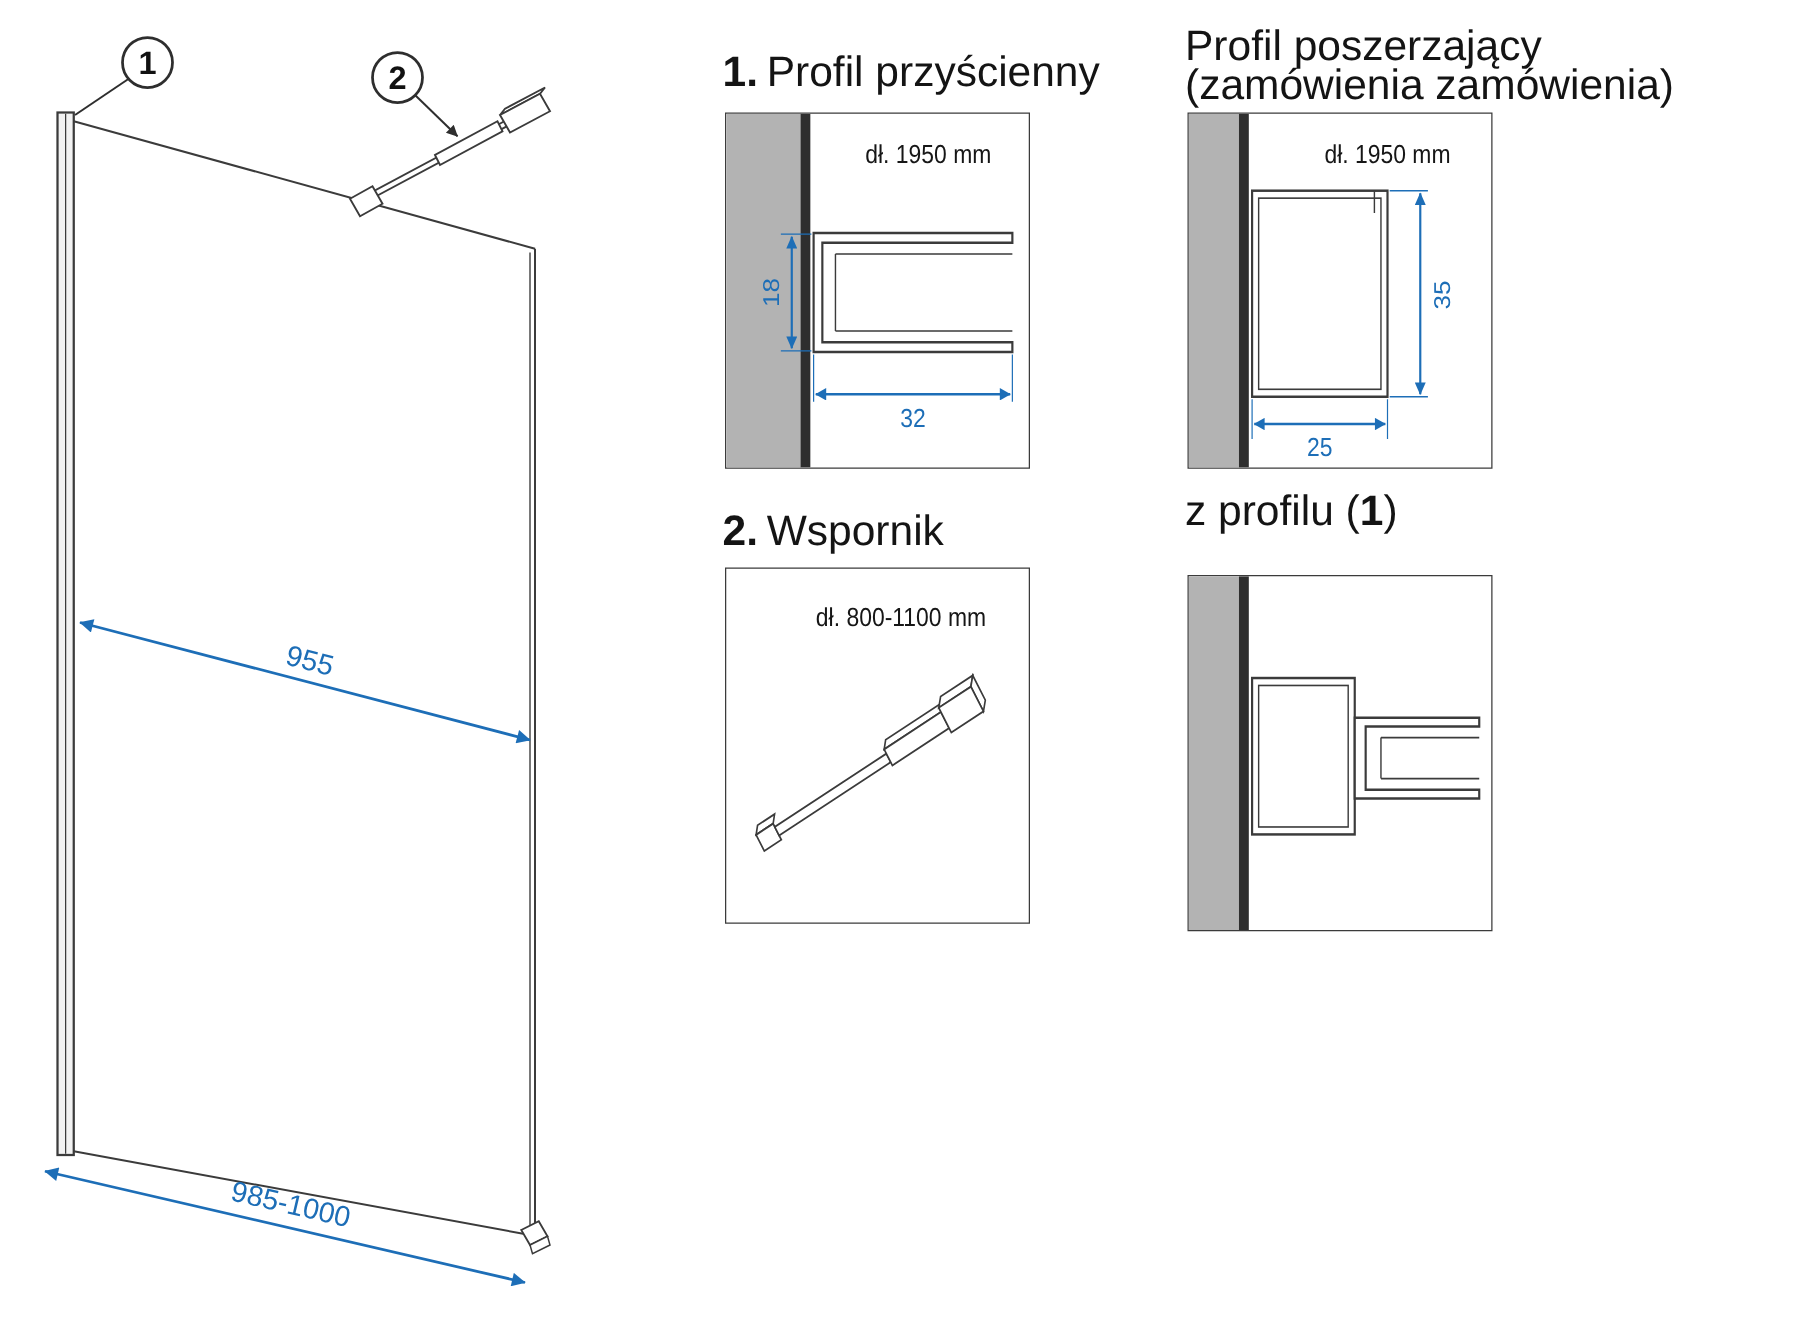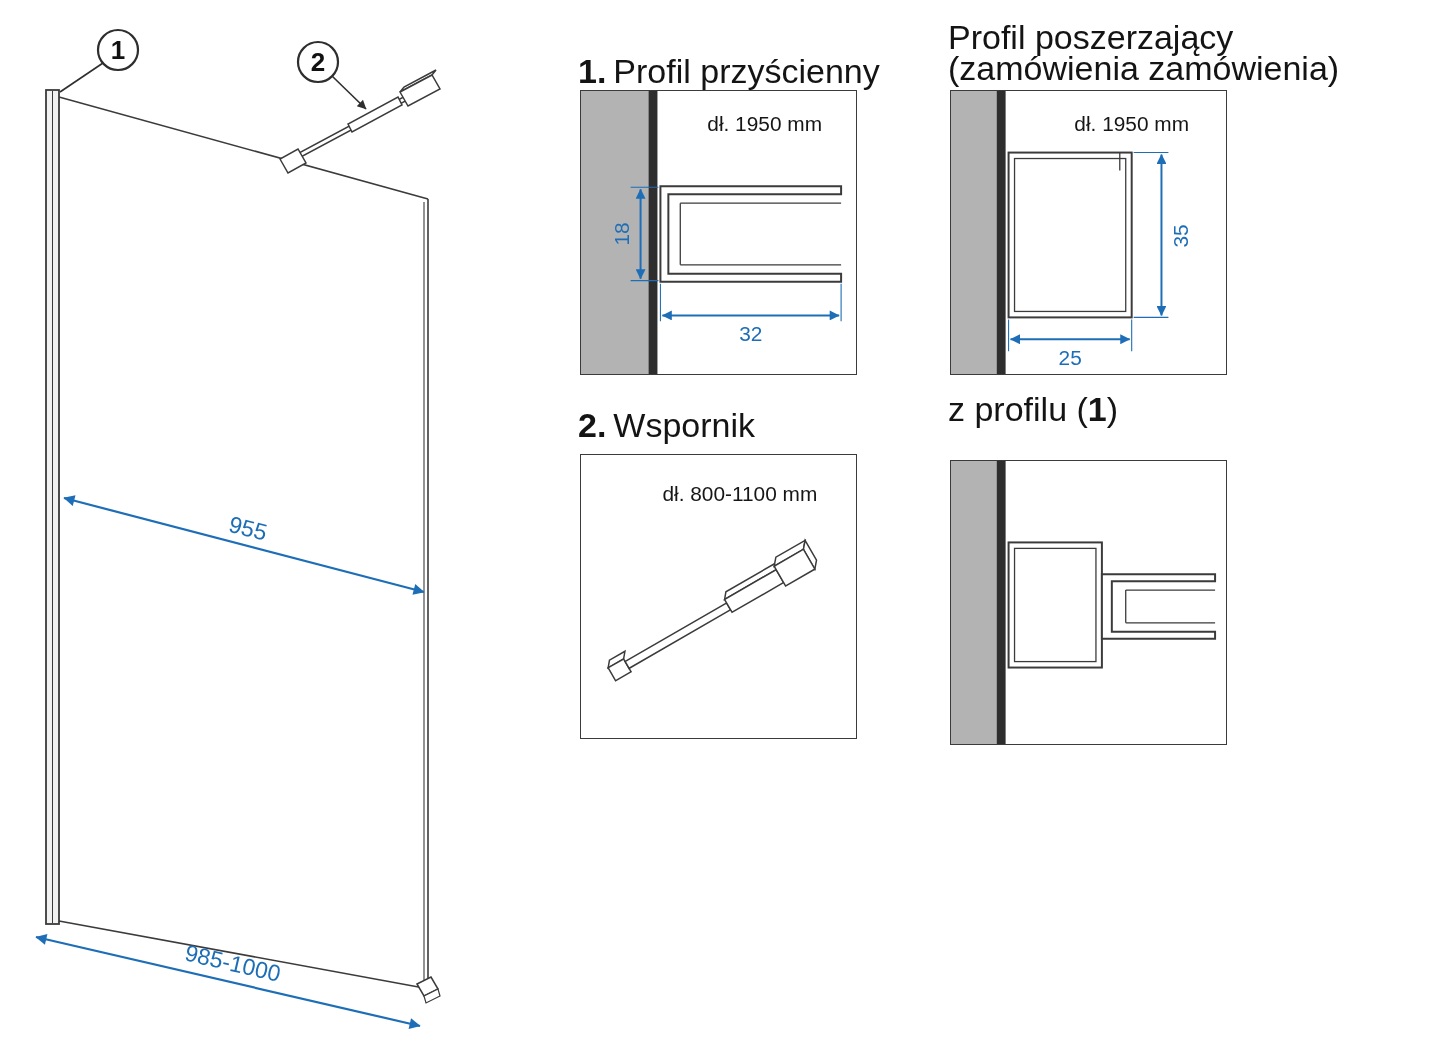--- a/index.html
+++ b/index.html
@@ -1,21 +1,21 @@
 <!DOCTYPE html>
 <html><head>
 <meta charset="utf-8">
 <style>
   *{margin:0;padding:0;box-sizing:border-box}
   html,body{width:1445px;height:1059px;background:#ffffff;overflow:hidden}
   body{position:relative;font-family:"Liberation Sans",sans-serif;color:#141414}
   .heading{position:absolute;font-size:34px;line-height:31px;white-space:nowrap;color:#141414}
   .hnum{font-weight:700;margin-right:7px}
   .bnum{font-weight:700}
-  .box{position:absolute;width:277px;height:285px;border:1.6px solid #3b3b3b;background:#fff}
+  .box{position:absolute;width:244px;height:285px;border:1.6px solid #3b3b3b;background:#fff}
   .box svg{display:block;width:100%;height:100%}
   svg text{font-family:"Liberation Sans",sans-serif}
   .dim-text{fill:#1d6eb7;font-size:21px}
   .dim-text-big{fill:#1d6eb7;font-size:23px}
   .len-text{fill:#161616;font-size:21px}
   .callout-num{fill:#111;font-size:26px;font-weight:700}
   .outline{stroke:#3b3b3b;fill:#fff}
   .thin{stroke:#3b3b3b;fill:none}
   #main-drawing{position:absolute;left:0;top:0}
 </style>
@@ -73,21 +73,21 @@
     <line x1="64" y1="498" x2="424" y2="592" stroke="#1d6eb7" stroke-width="2.2" marker-start="url(#arwB)" marker-end="url(#arwB)"></line>
     <text class="dim-text-big" x="246" y="536" text-anchor="middle" transform="rotate(14.6 246 536)">955</text>
   </g>
 
   <g>
     <line x1="36" y1="937" x2="420" y2="1026" stroke="#1d6eb7" stroke-width="2.2" marker-start="url(#arwB)" marker-end="url(#arwB)"></line>
     <text class="dim-text-big" x="231" y="971" text-anchor="middle" transform="rotate(13 231 971)">985-1000</text>
   </g>
 </svg>
 
-<div class="heading" style="left:578px;top:56px">
+<div class="heading" style="left:578px;top:43px">
   <span class="hnum">1.</span><span>Profil przyścienny</span>
 </div>
 
 <div class="box" style="left:580px;top:90px">
   <svg viewBox="0 0 277 285" preserveAspectRatio="none">
     <defs>
       <marker id="arwB1" viewBox="0 0 10 10" refX="9.5" refY="5" markerWidth="12" markerHeight="10" orient="auto-start-reverse" markerUnits="userSpaceOnUse">
         <path d="M0,0 L10,5 L0,10 Z" fill="#1d6eb7"></path>
       </marker>
     </defs>

